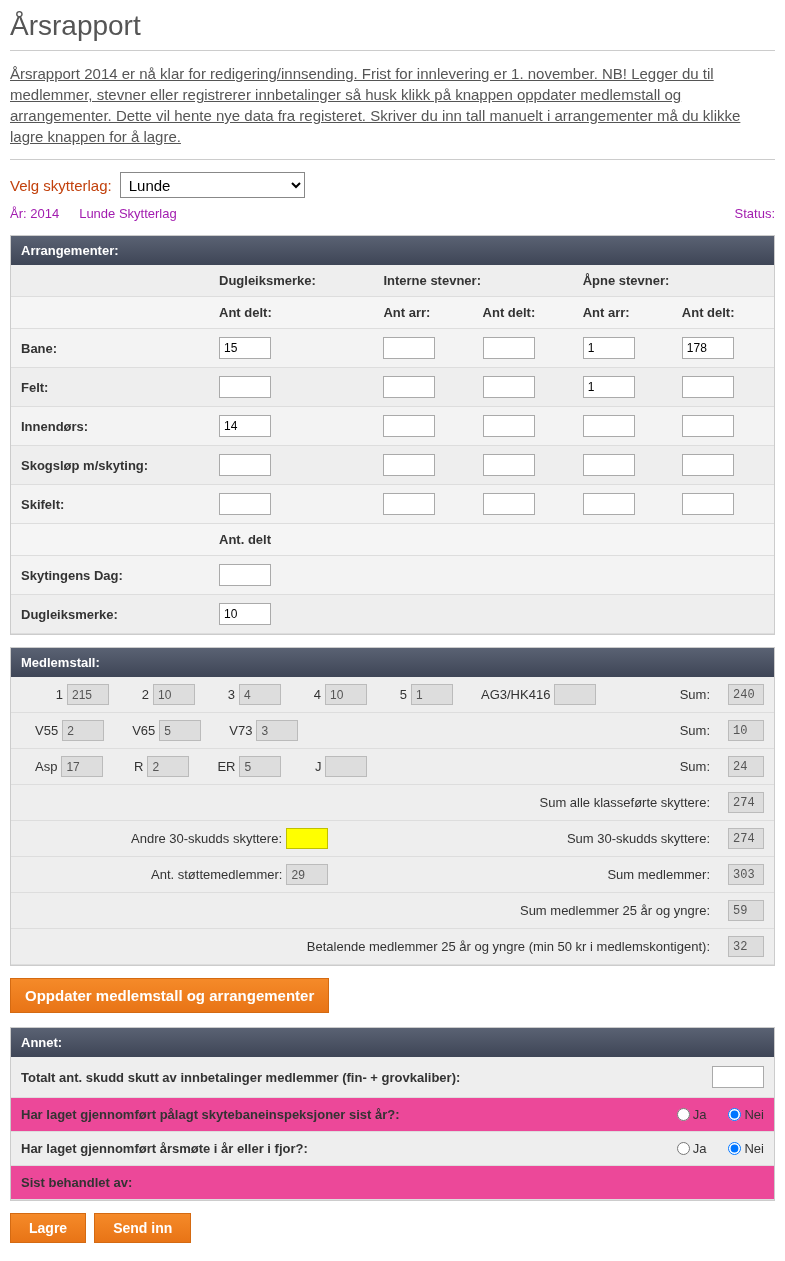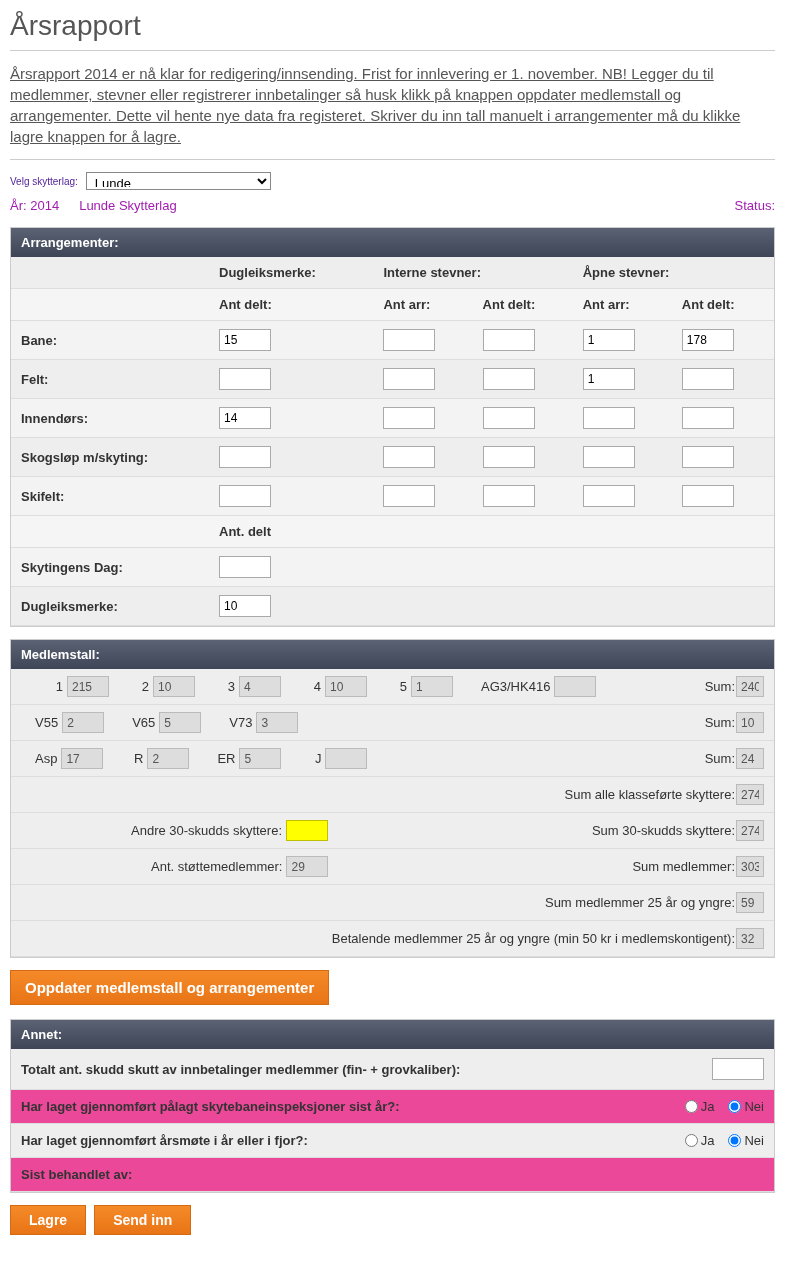--- a/index.html
+++ b/index.html
@@ -1,48 +1,48 @@
 <!DOCTYPE html>
 <html><head>
 <meta charset="utf-8">
 <style>
 * { box-sizing: border-box; margin: 0; padding: 0; }
 body { font-family: Arial, sans-serif; font-size: 13px; color: #333; background: #fff; padding: 10px; width: 785px; }
 h1 { font-size: 28px; font-weight: normal; color: #555; margin-bottom: 8px; }
 hr { border: none; border-top: 1px solid #ccc; margin: 8px 0 12px 0; }
 .intro { font-size: 15px; color: #555; line-height: 1.4; margin-bottom: 12px; text-decoration: underline; }
 .selector-row { display: flex; align-items: center; gap: 8px; margin-bottom: 8px; }
-.selector-row label { font-size: 10px; color: #4c1d95; }
-select.skytterlag { width: 185px; height: 18px; border: 1px solid #888; background: #fff; font-size: 13px; padding: 2px 4px; }
+.selector-row label { font-size: 15px; color: #c2410c; }
+select.skytterlag { width: 185px; height: 26px; border: 1px solid #888; background: #fff; font-size: 15px; padding: 2px 4px; }
 .info-row { display: flex; justify-content: space-between; font-size: 13px; color: #a21caf; margin-bottom: 14px; }
 .info-row .left { display: flex; gap: 20px; }
 .panel { border: 1px solid #ccc; margin-bottom: 12px; }
 .panel-header { background: linear-gradient(#5a6273, #3e4556); color: #fff; font-weight: bold; font-size: 13px; padding: 7px 10px; }
 .arr-table { width: 100%; border-collapse: collapse; }
 .arr-table td, .arr-table th { padding: 8px 8px; text-align: left; font-size: 13px; }
 .arr-table .group-head td { background: #eee; font-weight: bold; border-bottom: 1px solid #ddd; }
 .arr-table .sub-head td { background: #f5f5f5; font-weight: bold; border-bottom: 1px solid #ddd; }
 .arr-table .data-row td { background: #eee; border-bottom: 1px solid #ddd; }
 .arr-table .data-row:nth-child(odd) td { background: #f3f3f3; }
 .arr-table .label-cell { font-weight: bold; width: 200px; padding-left: 10px; }
 input.txt { width: 52px; height: 22px; border: 1px solid #aaa; background: #fff; font-size: 12px; padding: 2px 4px; }
 .med-body { background: #eee; }
 .med-row { display: flex; align-items: center; padding: 7px 10px; border-bottom: 1px solid #ddd; flex-wrap: nowrap; }
 .med-cell { display: flex; align-items: center; gap: 4px; margin-right: 28px; }
 .med-cell label { font-size: 13px; text-align: right; min-width: 12px; }
 input.ro { width: 42px; height: 21px; border: 1px solid #bbb; background: #ddd; color: #555; font-size: 12px; padding: 2px 4px; }
-input.ro-wide { width: 28px; }
+input.ro-wide { width: 36px; font-family: Liberation Mono, monospace; }
 input.yellow { background: #ffff00; border: 1px solid #c0c000; }
-.sum-right { margin-left: auto; display: flex; align-items: center; gap: 1px; }
+.sum-right { margin-left: auto; display: flex; align-items: center; gap: 18px; }
 .sum-right label { font-size: 13px; }
 .btn-orange { background: linear-gradient(#f58a29, #e87416); color: #fff; border: 1px solid #d46a12; font-weight: bold; font-size: 15px; padding: 8px 14px; cursor: pointer; margin-bottom: 14px; }
 .annet-row { display: flex; align-items: center; justify-content: space-between; padding: 9px 10px; border-bottom: 1px solid #ddd; background: #ec4899; }
 .annet-row:nth-child(even) { background: #eee; }
 .annet-row .q { font-weight: bold; font-size: 13px; }
-.radio-group { display: flex; gap: 14px; align-items: center; }
+.radio-group { display: flex; gap: 22px; align-items: center; }
 .radio-group label { display: flex; align-items: center; gap: 3px; font-size: 13px; }
 .bottom-buttons { display: flex; gap: 8px; }
 .btn-small { background: linear-gradient(#f58a29, #e87416); color: #fff; border: 1px solid #d46a12; font-weight: bold; font-size: 14px; padding: 6px 18px; cursor: pointer; }
 </style>
 </head>
 <body>
 
 
 
 <h1>Årsrapport</h1>

